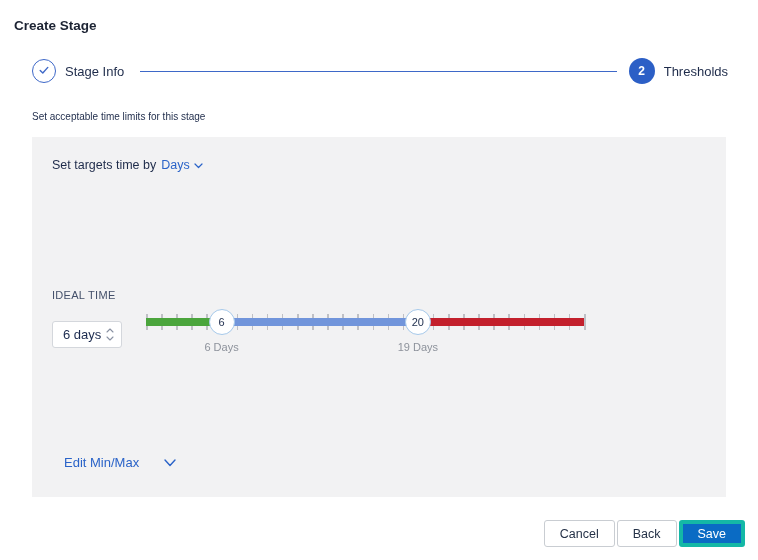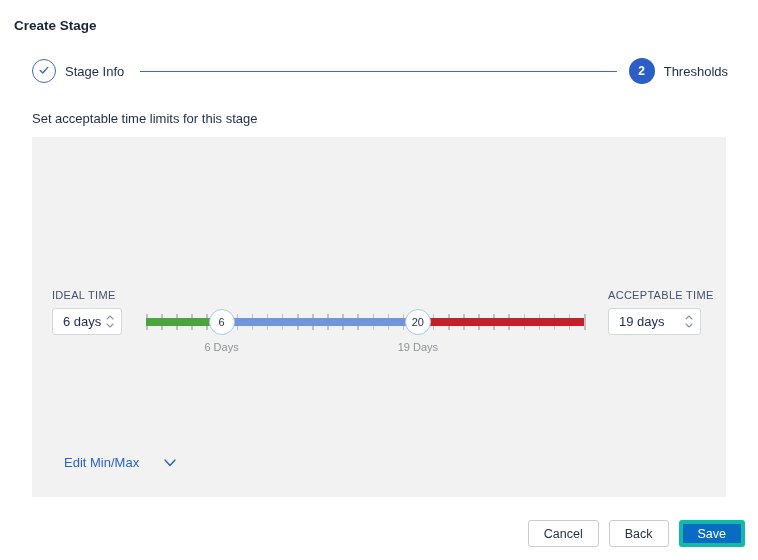--- a/index.html
+++ b/index.html
@@ -14,31 +14,31 @@
   .stepper { position:absolute; left:32px; right:30px; top:57px; height:28px; display:flex; align-items:center; }
   .step { display:flex; align-items:center; }
   .step-circle {
     width:24px; height:24px; border-radius:50%; display:flex; align-items:center; justify-content:center; flex:none;
   }
   .step-circle.done { border:1.5px solid #3e68c8; background:#fff; }
   .step-circle.active { width:26px; height:26px; background:#2c5fc6; color:#fff; font-size:12px; font-weight:700; }
   .step-label { margin-left:9px; font-size:13px; color:#1e2b4a; }
   .step-line { flex:1; height:1px; background:#3e68c8; margin:0 12px 0 16px; }
 
-  .subtitle { position:absolute; left:32px; top:111px; font-size:13px; color:#1e2b4a; }
+  .subtitle { position:absolute; left:32px; top:111px; font-size:10px; color:#1e2b4a; }
 
   
   .panel { position:absolute; left:32px; top:137px; width:694px; height:360px; background:#f2f2f3; }
   .target-time { position:absolute; left:20px; top:21px; font-size:12.5px; color:#1e2b4a; display:flex; align-items:center; gap:5px; }
   .unit-link { color:#2a63c8; display:flex; align-items:center; gap:4px; cursor:pointer; }
 
   .group { position:absolute; top:152px; }
   .group.ideal { left:20px; }
   .group.acceptable { left:576px; }
-  .group-label { font-size:11px; color:#44506a; letter-spacing:.3px; margin-bottom:7px; white-space:nowrap; }
+  .group-label { font-size:11px; color:#44506a; letter-spacing:.3px; margin-bottom:20px; white-space:nowrap; }
   .num-input {
     height:27px; background:#fff; border:1px solid #d4d7dc; border-radius:3px;
     display:flex; align-items:center; justify-content:space-between; padding:0 7px 0 10px;
   }
   .group.ideal .num-input { width:70px; }
   .group.acceptable .num-input { width:93px; }
   .num-input input {
     border:none; outline:none; background:transparent; width:100%;
     font-family:"Liberation Sans", sans-serif; font-size:13px; color:#1b2a4e;
   }
@@ -58,21 +58,21 @@
   .handle-label { position:absolute; top:35px; font-size:11px; color:#8d929b; transform:translateX(-50%); white-space:nowrap; }
 
   
   .edit-link { position:absolute; left:32px; top:318px; font-size:13px; color:#2a63c8; display:flex; align-items:center; gap:25px; cursor:pointer; }
   .legend { position:absolute; left:319px; top:316px; display:flex; align-items:center; }
   .legend-item { display:flex; align-items:center; margin-right:24px; }
   .swatch { width:8px; height:15px; border-radius:2px; margin-right:9px; }
   .legend-label { font-size:12px; color:#20262e; }
 
   
-  .footer { position:absolute; right:13px; top:520px; display:flex; gap:10px; }
+  .footer { position:absolute; right:13px; top:520px; display:flex; gap:2px; }
   .btn {
     height:27px; padding:0 15px; font-size:12.5px; border-radius:3px;
     display:flex; align-items:center; cursor:pointer; font-family:"Liberation Sans", sans-serif;
   }
   .btn-secondary { background:#fff; border:1px solid #c9cdd2; color:#253248; }
   .btn-primary { background:#0a6bc4; border:4px solid #14b8a6; color:#fff; }
 </style>
 </head>
 <body>
 
@@ -97,20 +97,31 @@
         <span>2</span>
       </div>
       <span class="step-label">Thresholds</span>
     </div>
   </div>
 
   <div class="subtitle">Set acceptable time limits for this stage</div>
 
   <div class="panel">
 
+    <div class="target-time">
+      <span>Set targets time by</span>
+      <span class="unit-link">
+        <span>Days</span>
+        <span>
+          <svg width="9" height="6" viewBox="0 0 9 6" fill="none">
+            <path d="M1 1 L4.5 4.5 L8 1" stroke="#2a63c8" stroke-width="1.2" stroke-linecap="round" stroke-linejoin="round"></path>
+          </svg>
+        </span>
+      </span>
+    </div>
 
     <div class="group ideal">
       <div class="group-label">IDEAL TIME</div>
       <div class="num-input">
         <input value="6 days" style="">
         <span class="spinner">
           <span>
               <svg width="8" height="5" viewBox="0 0 8 5" fill="none">
                 <path d="M1 4 L4 1 L7 4" stroke="#8a92a3" stroke-width="1.1" stroke-linecap="round" stroke-linejoin="round"></path>
               </svg>
@@ -157,38 +168,20 @@
         <div class="tick" style="left: 438px;"></div>
         <div class="seg" style="left: 0px; width: 75.5172px; background-color: rgb(75, 165, 60);"></div>
         <div class="seg" style="left: 75.5172px; width: 196.345px; background-color: rgb(113, 149, 219);"></div>
         <div class="seg" style="left: 271.862px; width: 166.138px; background-color: rgb(195, 32, 44);"></div>
         <div class="handle" style="left: 75.5172px;">6</div>
         <div class="handle-label" style="left: 75.5172px;">6 Days</div>
         <div class="handle" style="left: 271.862px;">20</div>
         <div class="handle-label" style="left: 271.862px;">19 Days</div>
       </div>
 
-    <div class="group acceptable">
-      <div class="group-label">ACCEPTABLE TIME</div>
-      <div class="num-input">
-        <input value="19 days" style="">
-        <span class="spinner">
-          <span>
-              <svg width="8" height="5" viewBox="0 0 8 5" fill="none">
-                <path d="M1 4 L4 1 L7 4" stroke="#8a92a3" stroke-width="1.1" stroke-linecap="round" stroke-linejoin="round"></path>
-              </svg>
-            </span>
-          <span>
-              <svg width="8" height="5" viewBox="0 0 8 5" fill="none">
-                <path d="M1 1 L4 4 L7 1" stroke="#8a92a3" stroke-width="1.1" stroke-linecap="round" stroke-linejoin="round"></path>
-              </svg>
-            </span>
-        </span>
-      </div>
-    </div>
 
     <div class="edit-link">
       <span>Edit Min/Max</span>
       <span>
         <svg width="12" height="8" viewBox="0 0 12 8" fill="none">
           <path d="M1 1 L6 6.5 L11 1" stroke="#2a63c8" stroke-width="1.4" stroke-linecap="round" stroke-linejoin="round"></path>
         </svg>
       </span>
     </div>
 

